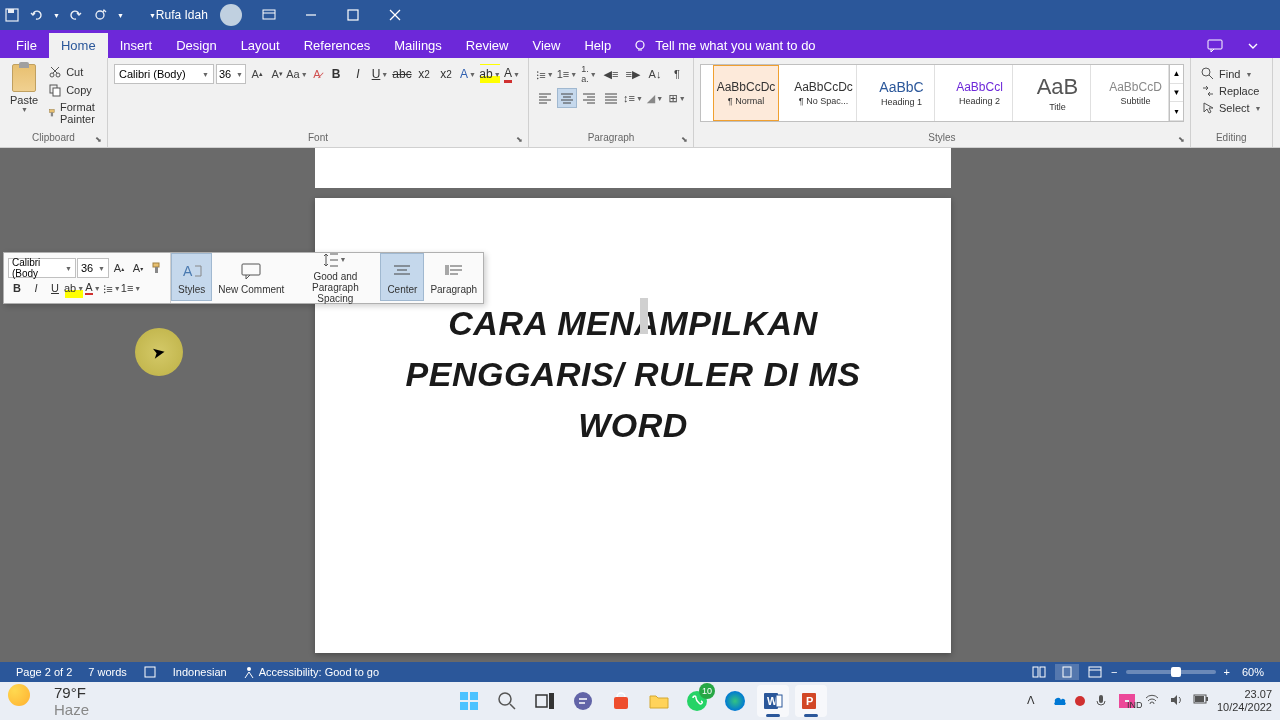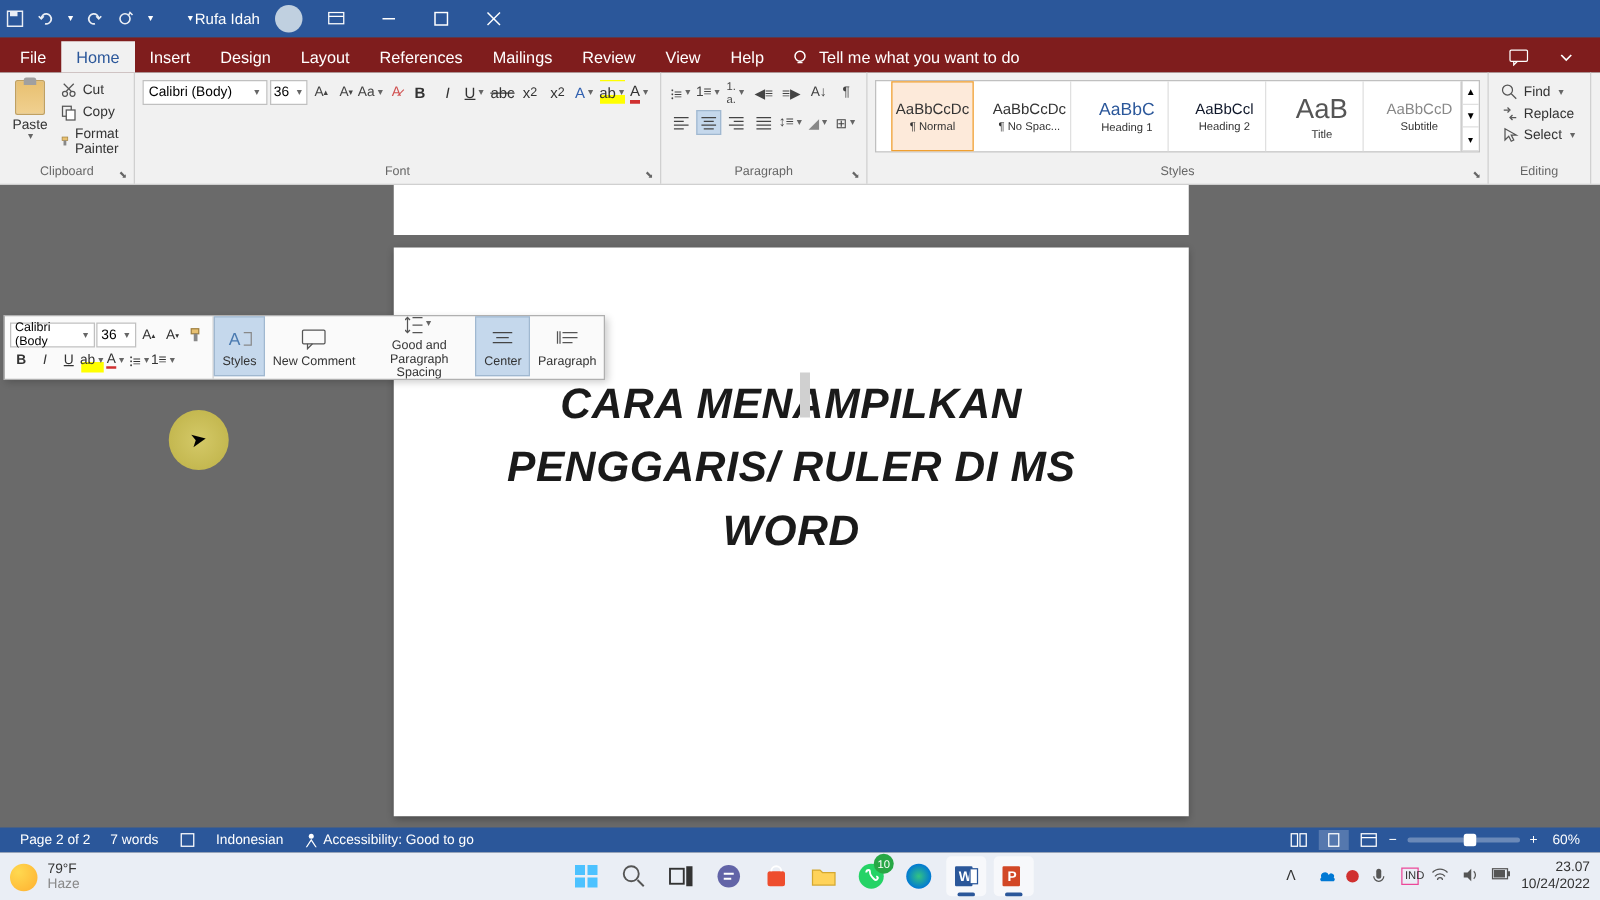--- a/index.html
+++ b/index.html
@@ -8,21 +8,21 @@
 
 .titlebar { height: 30px; background: #2b579a; display: flex; align-items: center; color: white; font-size: 12px; padding: 0 4px; }
 .qat { display: flex; align-items: center; gap: 8px; }
 .qat-icon { width: 16px; height: 16px; display: flex; align-items: center; justify-content: center; cursor: pointer; opacity: 0.9; }
 .title-text { flex: 1; text-align: center; }
 .user-area { display: flex; align-items: center; gap: 12px; }
 .user-avatar { width: 22px; height: 22px; border-radius: 50%; background: #c0d0e0; }
 .win-btn { width: 30px; height: 24px; display: flex; align-items: center; justify-content: center; cursor: pointer; }
 
 
-.tabs { height: 28px; background: #7f1d1d; display: flex; align-items: flex-end; color: white; font-size: 13px; padding: 0 4px; }
+.tabs { height: 28px; background: #6d28d9; display: flex; align-items: flex-end; color: white; font-size: 13px; padding: 0 4px; }
 .tab { padding: 5px 12px; cursor: pointer; }
 .tab.active { background: #f1f1f1; color: #2b579a; }
 .tell-me { padding: 5px 10px; display: flex; align-items: center; gap: 8px; cursor: text; }
 .tabs-right { margin-left: auto; display: flex; gap: 8px; padding-right: 8px; }
 
 
 .ribbon { height: 90px; background: #f1f1f1; border-bottom: 1px solid #d0d0d0; display: flex; }
 .group { border-right: 1px solid #d0d0d0; display: flex; flex-direction: column; padding: 2px 6px; position: relative; }
 .group-label { font-size: 10px; color: #666; text-align: center; margin-top: auto; padding-bottom: 2px; }
 .group-content { flex: 1; display: flex; align-items: flex-start; padding-top: 4px; }
@@ -45,21 +45,21 @@
 .para-top, .para-bot { display: flex; align-items: center; gap: 2px; margin-bottom: 4px; }
 .para-btn { width: 20px; height: 20px; display: flex; align-items: center; justify-content: center; cursor: pointer; font-size: 11px; color: #444; border: 1px solid transparent; }
 .para-btn.active { background: #c5d8ec; border-color: #a0b8d0; }
 
 .styles-gallery { display: flex; gap: 0; border: 1px solid #c0c0c0; background: white; height: 58px; }
 .style-item { width: 66px; display: flex; flex-direction: column; align-items: center; justify-content: center; border-right: 1px solid #e0e0e0; cursor: pointer; padding: 2px; margin-left: 12px; }
 .style-item.active { border: 1px solid #f0a030; background: #fdeada; }
 .style-preview { font-size: 12px; color: #333; margin-bottom: 2px; }
 .style-preview.big { font-size: 22px; color: #555; }
 .style-preview.blue { color: #2b579a; font-size: 14px; }
-.style-preview.blue-lg { color: #0f172a; font-size: 12px; }
+.style-preview.blue-lg { color: #6d28d9; font-size: 12px; }
 .style-name { font-size: 9px; color: #333; }
 .gallery-scroll { width: 14px; display: flex; flex-direction: column; border-left: 1px solid #c0c0c0; }
 .gallery-scroll div { flex: 1; display: flex; align-items: center; justify-content: center; font-size: 8px; cursor: pointer; border-bottom: 1px solid #e0e0e0; }
 
 .editing-items { display: flex; flex-direction: column; gap: 1px; padding-top: 2px; }
 .edit-item { display: flex; align-items: center; gap: 4px; font-size: 11px; color: #333; cursor: pointer; padding: 1px 4px; }
 
 .voice-group { display: flex; flex-direction: column; align-items: center; padding: 4px 8px; cursor: pointer; }
 .mic-icon { width: 18px; height: 28px; color: #4a90d9; }
 
@@ -89,21 +89,21 @@
 
 .statusbar { position: absolute; bottom: 38px; left: 0; right: 0; height: 20px; background: #2b579a; color: white; font-size: 11px; display: flex; align-items: center; padding: 0 8px; }
 .status-item { padding: 0 8px; cursor: pointer; display: flex; align-items: center; gap: 4px; }
 .status-right { margin-left: auto; display: flex; align-items: center; gap: 4px; }
 .view-btn { width: 24px; height: 16px; display: flex; align-items: center; justify-content: center; cursor: pointer; }
 .zoom-slider { width: 90px; height: 4px; background: rgba(255,255,255,0.3); border-radius: 2px; position: relative; margin: 0 4px; }
 .zoom-thumb { position: absolute; left: 50%; top: -3px; width: 10px; height: 10px; background: white; border-radius: 2px; cursor: pointer; }
 
 
 .taskbar { position: absolute; bottom: 0; left: 0; right: 0; height: 38px; background: #eaeef5; display: flex; align-items: center; padding: 0 8px; }
-.weather { display: flex; align-items: flex-end; gap: 8px; font-size: 11px; color: #333; cursor: pointer; }
+.weather { display: flex; align-items: flex-start; gap: 24px; font-size: 15px; color: #333; cursor: pointer; }
 .weather-icon { width: 22px; height: 22px; background: radial-gradient(circle at 30% 30%, #ffd950, #ffb030); border-radius: 50%; }
 .task-center { position: absolute; left: 50%; transform: translateX(-50%); display: flex; gap: 6px; }
 .task-icon { width: 32px; height: 32px; border-radius: 4px; display: flex; align-items: center; justify-content: center; cursor: pointer; position: relative; }
 .task-icon.active { background: rgba(255,255,255,0.6); }
 .task-icon.active::after { content: ''; position: absolute; bottom: 0; left: 50%; transform: translateX(-50%); width: 14px; height: 3px; background: #2b579a; border-radius: 2px; }
 .task-right { margin-left: auto; display: flex; align-items: center; gap: 10px; font-size: 11px; color: #333; }
 .sys-icon { width: 14px; height: 14px; cursor: pointer; }
 .badge { position: absolute; top: -2px; right: -2px; background: #28a745; color: white; font-size: 9px; width: 16px; height: 16px; border-radius: 50%; display: flex; align-items: center; justify-content: center; }
 .rec-dot { width: 10px; height: 10px; background: #d03030; border-radius: 50%; }
 
@@ -662,21 +662,21 @@
           <path d="M4 8 A3 3 0 0 1 10 6 A2 2 0 0 1 14 8 A2 2 0 0 1 14 11 L4 11 A2 2 0 0 1 4 8" fill="#0078d4"></path>
         </svg>
       </span>
     <span class="rec-dot"></span>
     <span class="sys-icon">
         <svg width="12" height="14">
           <rect x="4" y="1" width="4" height="8" rx="2" fill="#555"></rect>
           <path d="M2 7 A4 4 0 0 0 10 7" fill="none" stroke="#555"></path>
         </svg>
       </span>
-    <span class="sys-icon" style="font-size:9px;border:1px solid #ec4899;padding:0 2px">IND</span>
+    <span class="sys-icon" style="font-size:9px;border:6px solid #ec4899;padding:0 2px">IND</span>
     <span class="sys-icon">
         <svg width="14" height="12">
           <path d="M1 4 A8 8 0 0 1 13 4 M3 7 A5 5 0 0 1 11 7 M5 10 A2 2 0 0 1 9 10" fill="none" stroke="#555"></path>
         </svg>
       </span>
     <span class="sys-icon">
         <svg width="14" height="12">
           <path d="M2 4 L5 4 L8 1 L8 11 L5 8 L2 8 Z" fill="#555"></path>
           <path d="M10 3 A4 4 0 0 1 10 9" fill="none" stroke="#555"></path>
         </svg>

